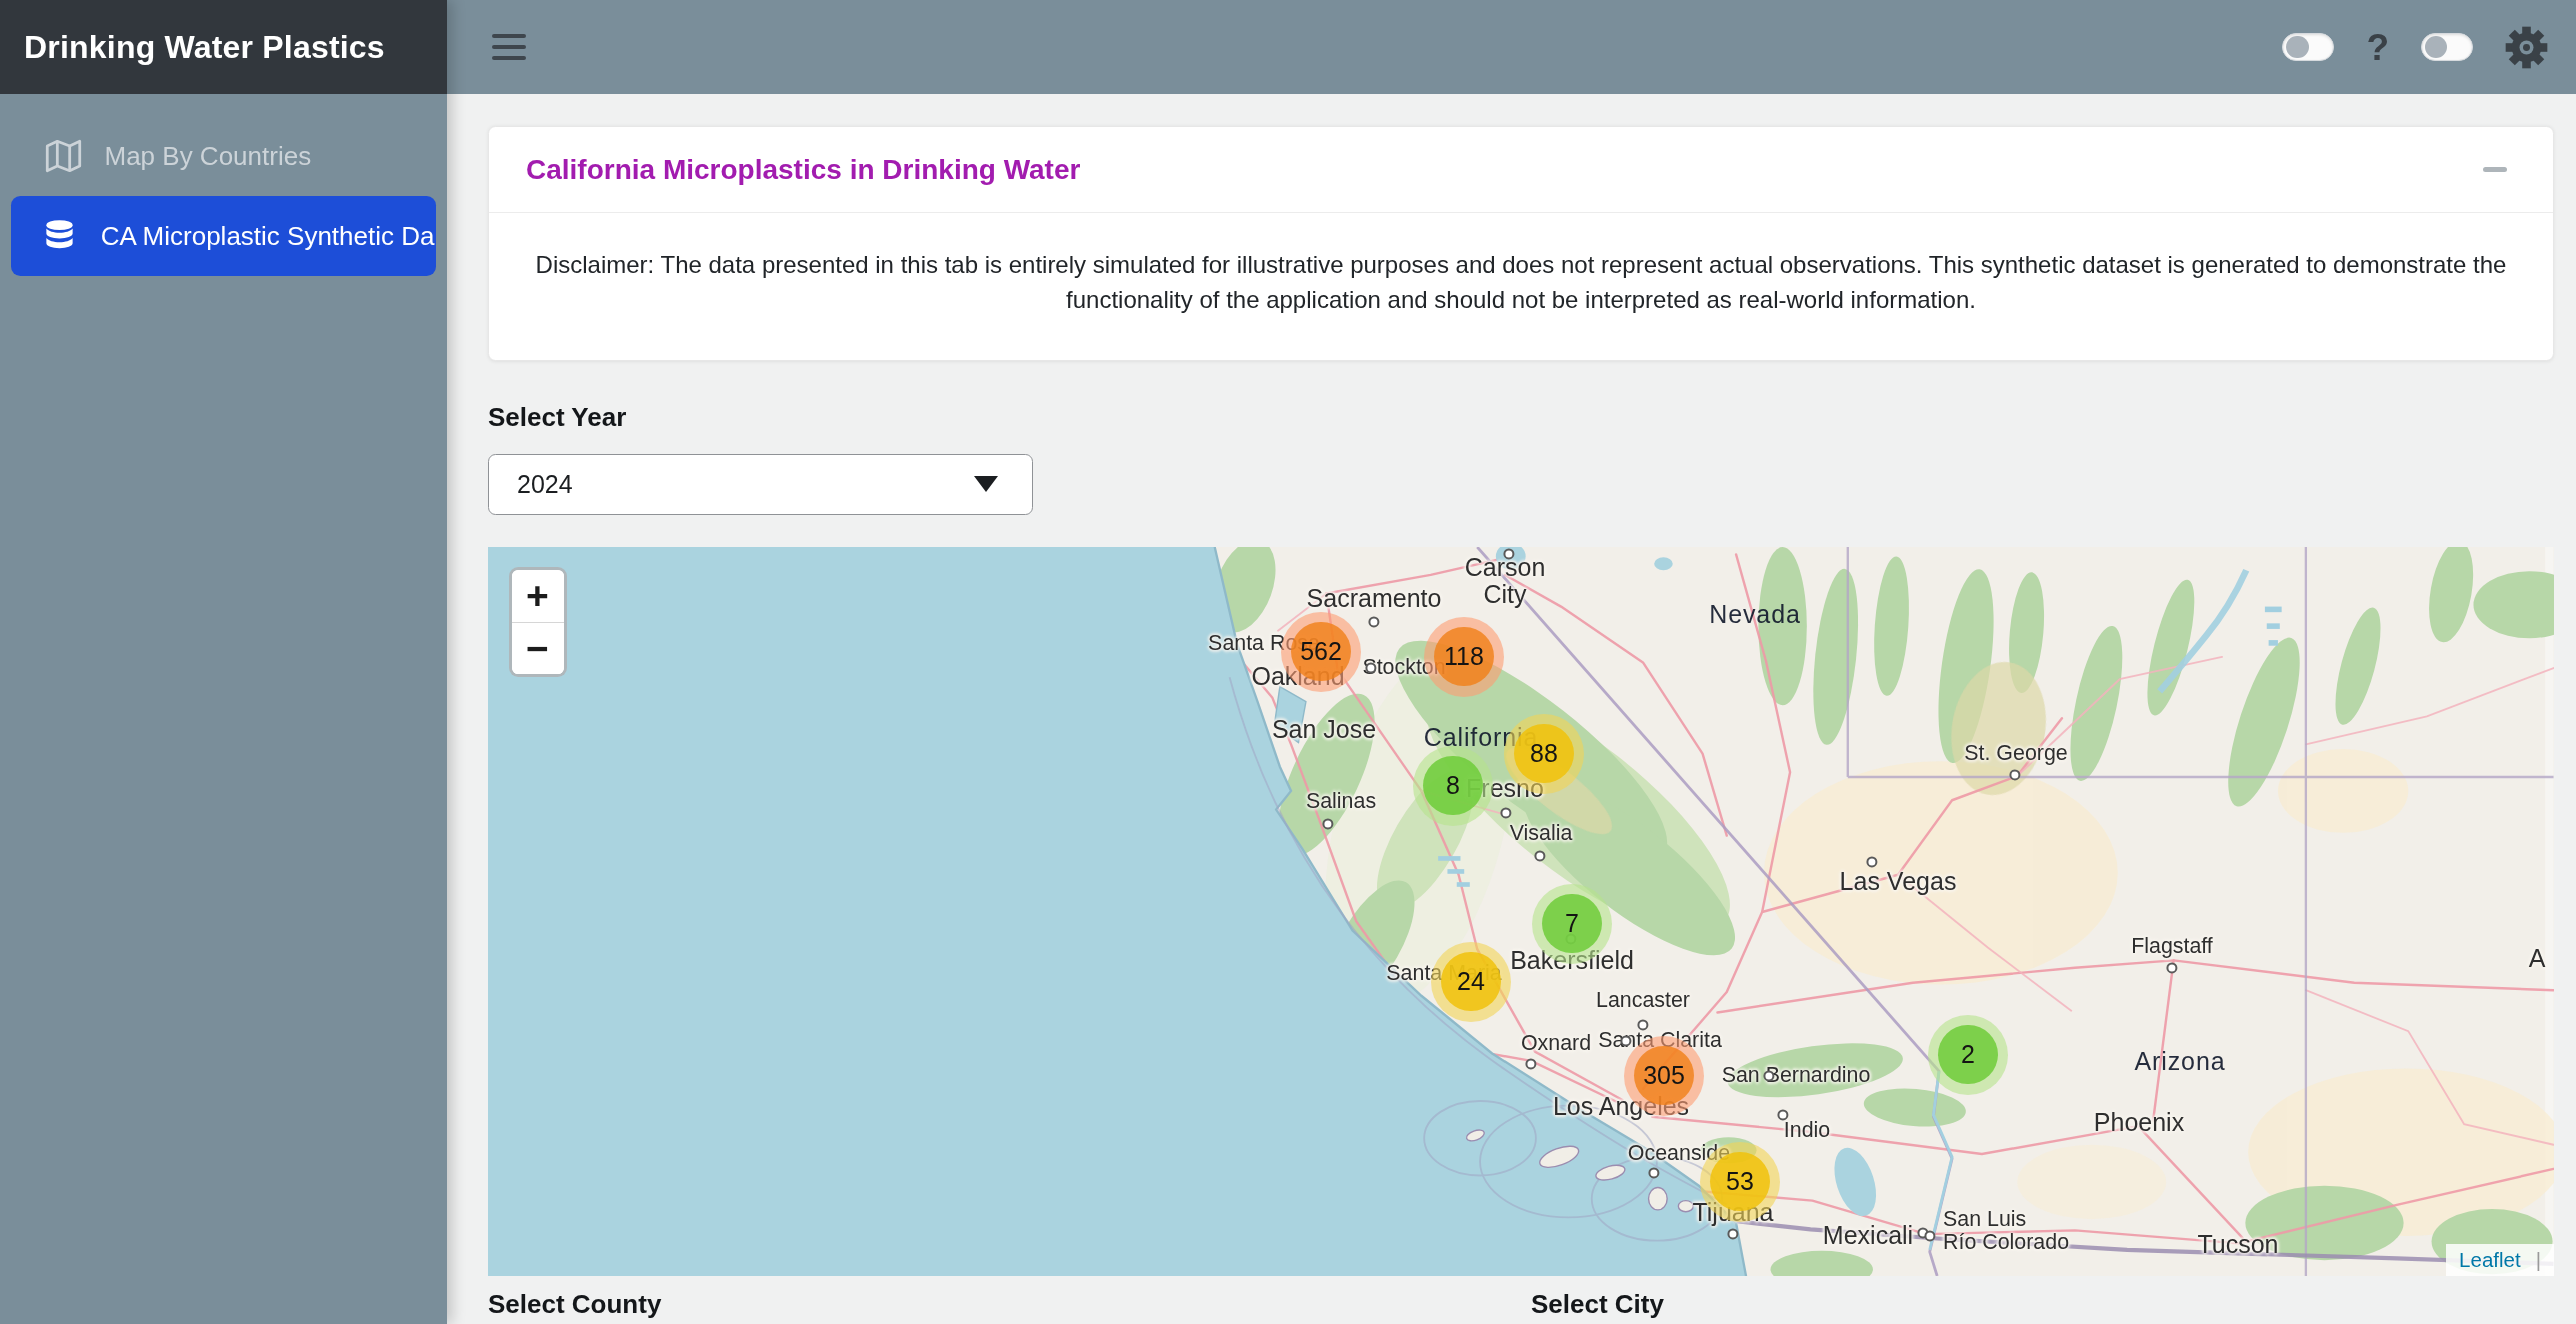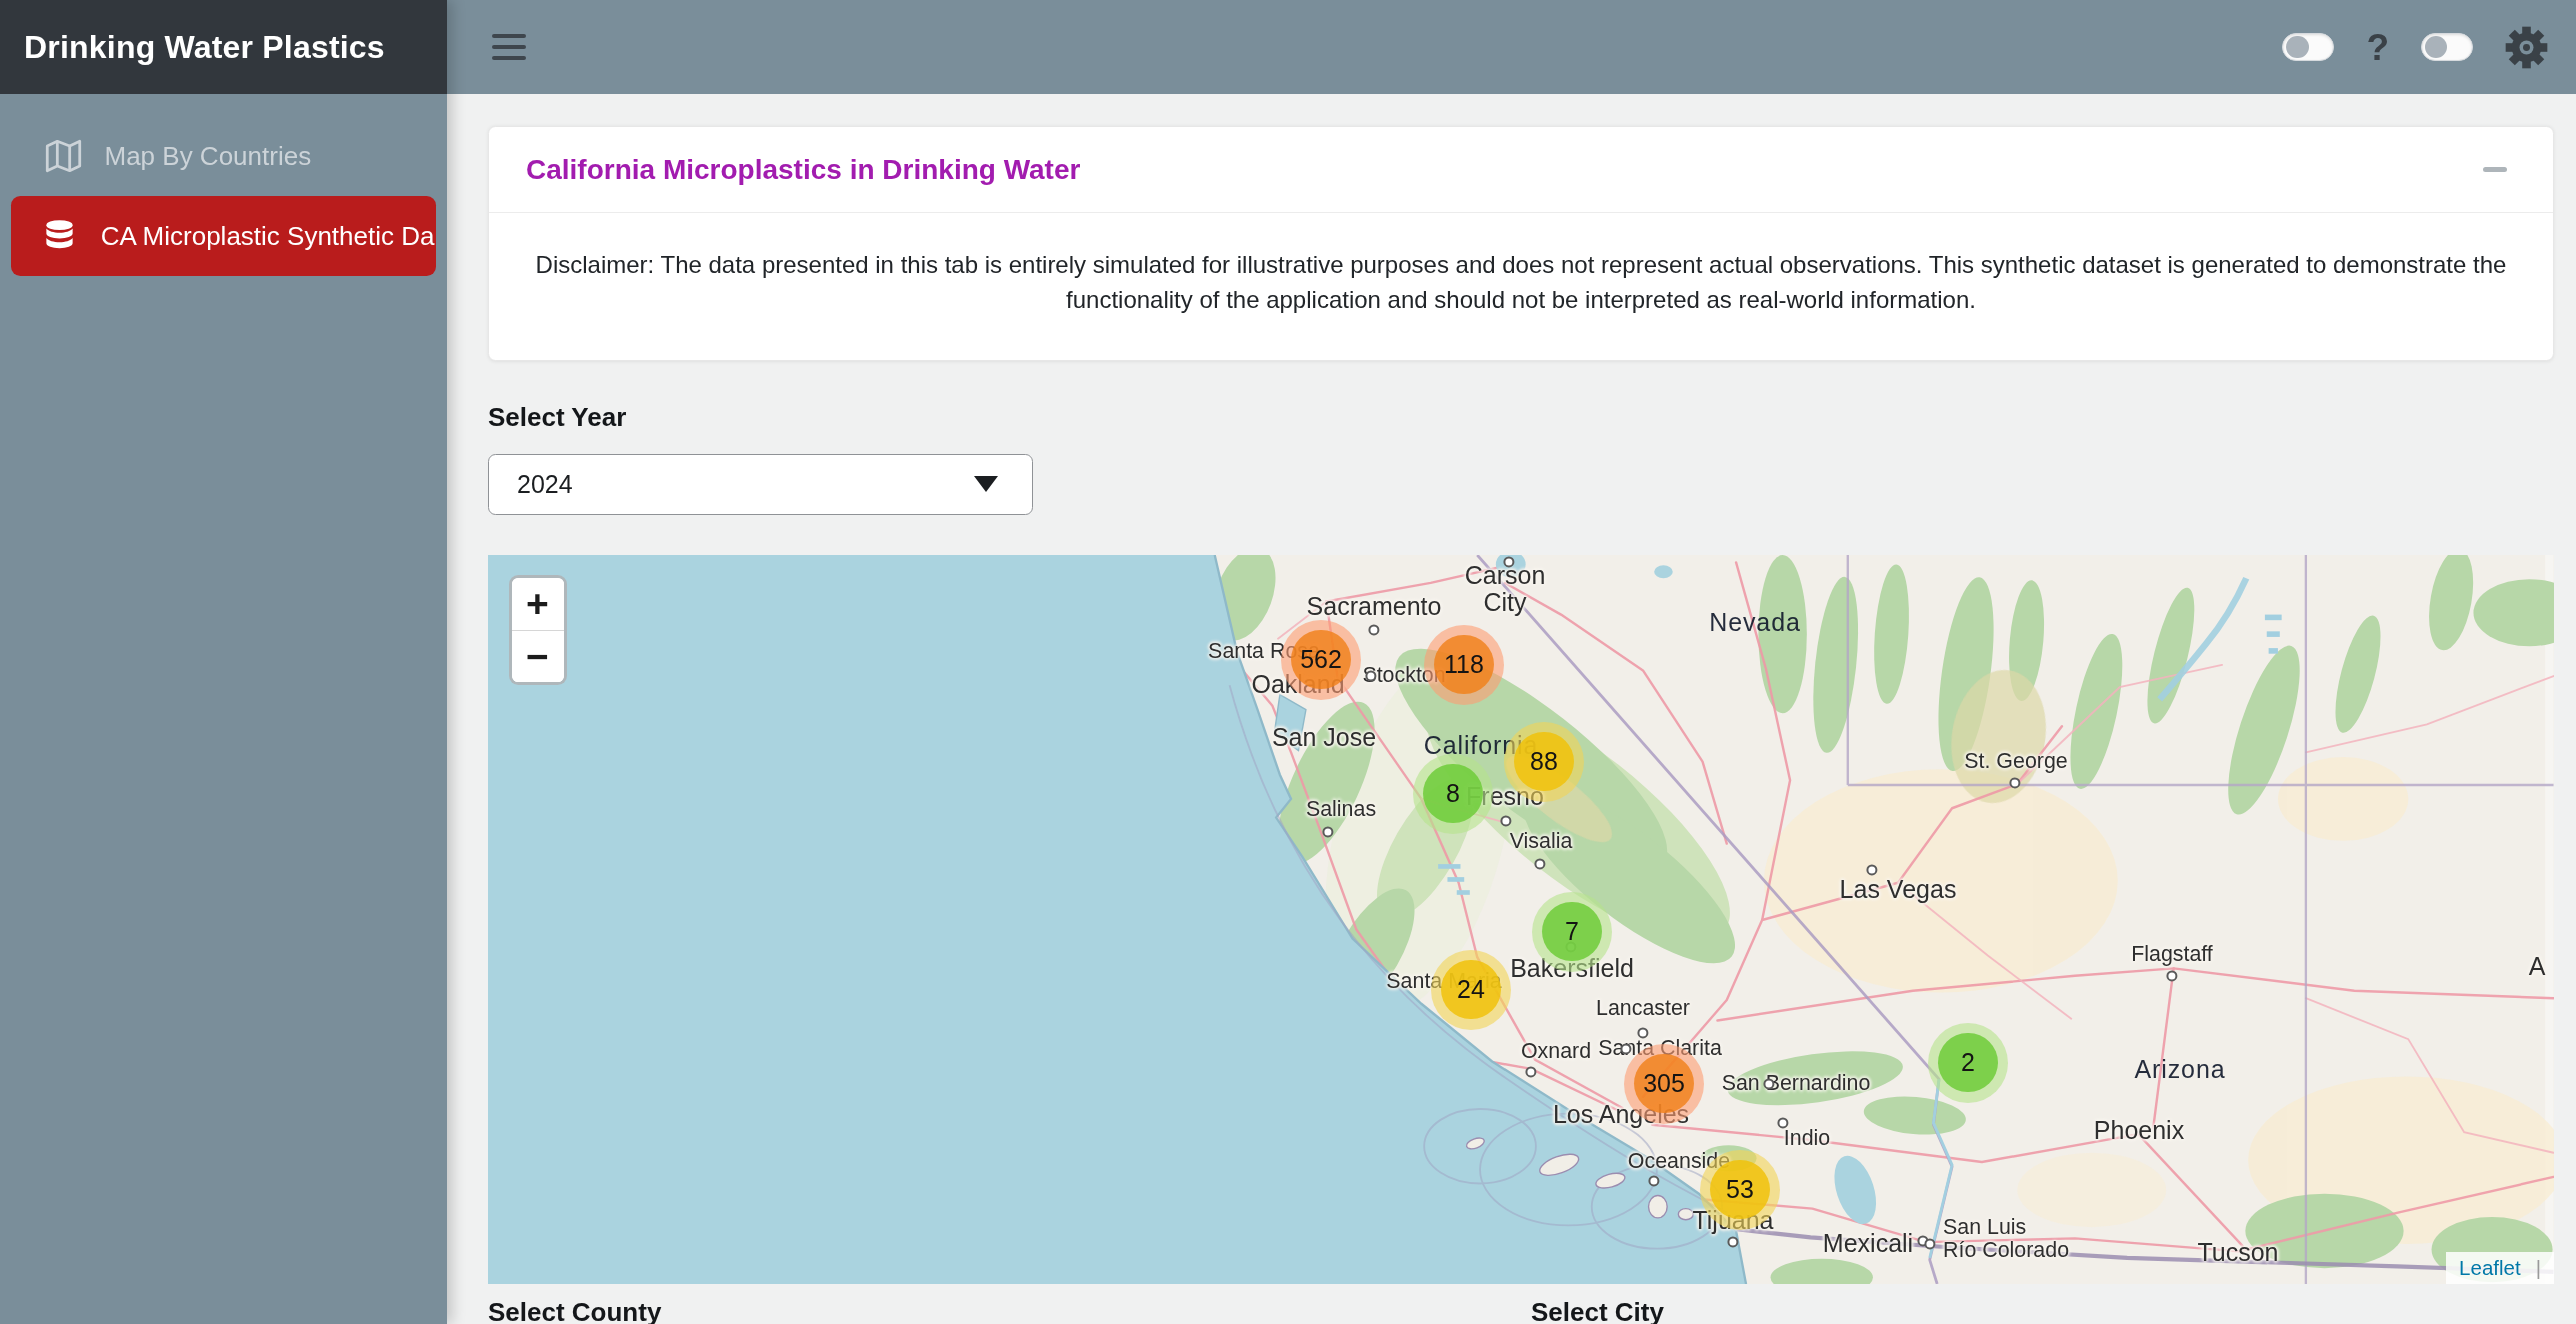--- a/index.html
+++ b/index.html
@@ -8,21 +8,21 @@
 
   
   .sidebar{position:absolute;left:0;top:0;width:447px;height:1324px;background:#7a8e9a;
     box-shadow:5.6px 0 13px rgba(0,0,0,.18);z-index:30;}
   .brand{height:94px;background:#32373d;display:flex;align-items:center;padding-left:24px;
     color:#fff;font-size:32px;font-weight:600;letter-spacing:0.2px;}
   .menu{padding-top:22.4px;}
   .side-item{height:80px;display:flex;align-items:center;gap:20.5px;padding-left:43px;
     color:#ccd3d8;font-size:26px;font-weight:500;cursor:pointer;white-space:nowrap;overflow:hidden;}
   .side-item .side-icon{width:41px;display:flex;align-items:center;justify-content:center;flex:0 0 41px;}
-  .side-item.active{margin:0 11.2px;padding-left:28px;border-radius:9.3px;background:#b91c1c;color:#fff;}
+  .side-item.active{margin:0 11.2px;padding-left:28px;border-radius:9.3px;background:#1d4ed8;color:#fff;}
 
   
   .navbar{position:absolute;left:447px;top:0;right:0;height:94px;background:#7a8e9a;z-index:20;
     display:flex;align-items:center;justify-content:space-between;padding:0 28px 0 45px;}
   .hamburger{width:37px;height:32px;display:flex;flex-direction:column;justify-content:space-between;
     padding:2.8px 0;cursor:pointer;}
   .hamburger span{display:block;width:34px;height:4.7px;border-radius:2.8px;background:#3e464d;}
   .nav-right{display:flex;align-items:center;gap:32px;}
   .toggle{width:52px;height:28px;border-radius:15px;background:#fbfbfb;border:0.9px solid #d6dade;
     position:relative;box-shadow:inset 0 0.9px 2.8px rgba(0,0,0,.12);cursor:pointer;}
@@ -42,21 +42,21 @@
 
   .year-label,.bottom-label{font-size:26px;font-weight:700;color:#14171a;}
   .year-label{display:block;margin-top:41px;}
   .select{margin-top:20.5px;width:545px;height:61px;background:#fff;border:1.9px solid #8f9296;border-radius:7.5px;
     display:flex;align-items:center;justify-content:space-between;padding:0 34px 0 28px;cursor:pointer;}
   .select .val{font-size:25px;color:#1b1e21;}
   .select .caret{width:0;height:0;border-left:12px solid transparent;border-right:12px solid transparent;
     border-top:16px solid #1b1e21;}
 
   
-  .map{position:relative;margin-top:40px;width:2066px;height:729px;background:#f2efe9;overflow:hidden;cursor:grab;}
+  .map{position:relative;margin-top:32px;width:2066px;height:729px;background:#f2efe9;overflow:hidden;cursor:grab;}
   .map svg.base{position:absolute;left:0;top:0;}
   .map-city{position:absolute;transform:translate(-50%,-50%);white-space:pre-line;text-align:center;
     color:#2e2e2e;font-weight:500;z-index:3;line-height:1.1;
     text-shadow:-1.9px 0 2.8px #f7f4ee,1.9px 0 2.8px #f7f4ee,0 -1.9px 2.8px #f7f4ee,0 1.9px 2.8px #f7f4ee;}
   .map-city.lg{font-size:25px;}
   .map-city.sm{font-size:21.4px;}
   .map-city.left{transform:translate(0,-50%);text-align:left;}
   .map-state{position:absolute;transform:translate(-50%,-50%);font-size:25px;
     color:#0f172a;opacity:.9;letter-spacing:0.9px;z-index:2;}
   .map-dot{position:absolute;width:11.2px;height:11.2px;border-radius:50%;background:#fff;border:2.8px solid #5a5a5a;

